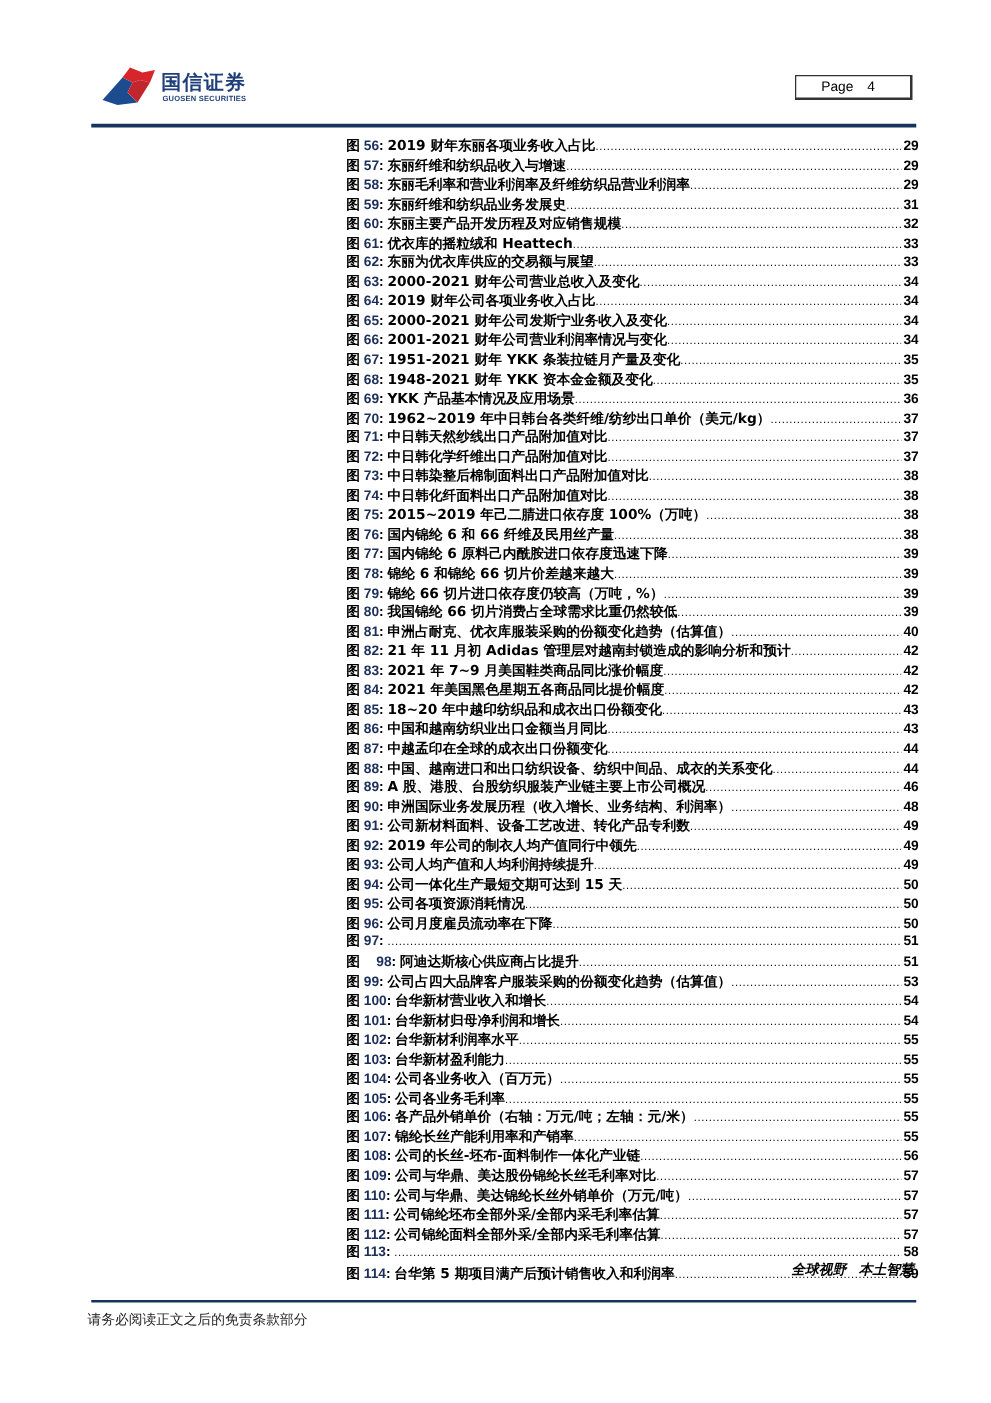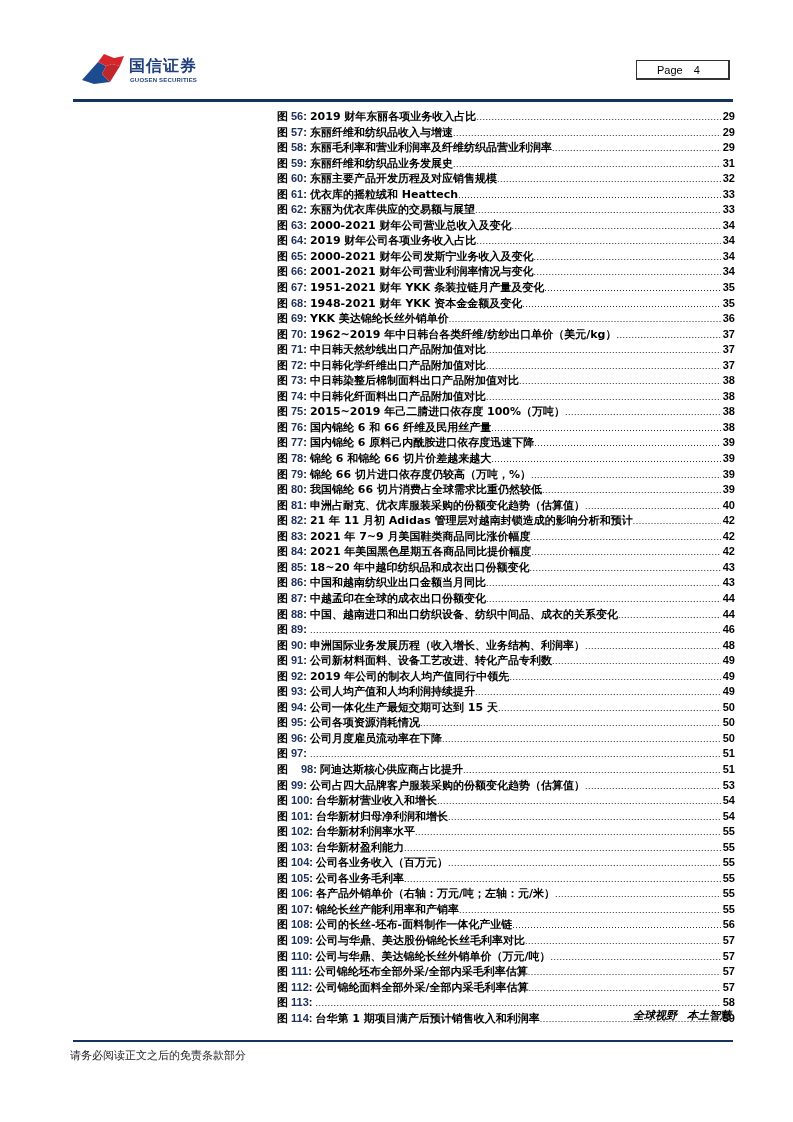--- a/index.html
+++ b/index.html
@@ -155,21 +155,21 @@
       <span class="toc-num" style="margin-left:3px;">68</span>
       <span class="toc-colon">:</span>
       <span class="toc-title">1948-2021 财年 YKK 资本金金额及变化</span>
       <span class="toc-dots"></span>
       <span class="toc-page">35</span>
     </div>
     <div class="toc-row">
       <span class="toc-prefix">图</span>
       <span class="toc-num" style="margin-left:3px;">69</span>
       <span class="toc-colon">:</span>
-      <span class="toc-title">YKK 美达锦纶长丝外销单价</span>
+      <span class="toc-title">YKK 产品基本情况及应用场景</span>
       <span class="toc-dots"></span>
       <span class="toc-page">36</span>
     </div>
     <div class="toc-row">
       <span class="toc-prefix">图</span>
       <span class="toc-num" style="margin-left:3px;">70</span>
       <span class="toc-colon">:</span>
       <span class="toc-title">1962~2019 年中日韩台各类纤维/纺纱出口单价（美元/kg）</span>
       <span class="toc-dots"></span>
       <span class="toc-page">37</span>
@@ -315,20 +315,21 @@
       <span class="toc-num" style="margin-left:3px;">88</span>
       <span class="toc-colon">:</span>
       <span class="toc-title">中国、越南进口和出口纺织设备、纺织中间品、成衣的关系变化</span>
       <span class="toc-dots"></span>
       <span class="toc-page">44</span>
     </div>
     <div class="toc-row">
       <span class="toc-prefix">图</span>
       <span class="toc-num" style="margin-left:3px;">89</span>
       <span class="toc-colon">:</span>
+      <span class="toc-title">A 股、港股、台股纺织服装产业链主要上市公司概况</span>
       <span class="toc-dots"></span>
       <span class="toc-page">46</span>
     </div>
     <div class="toc-row">
       <span class="toc-prefix">图</span>
       <span class="toc-num" style="margin-left:3px;">90</span>
       <span class="toc-colon">:</span>
       <span class="toc-title">申洲国际业务发展历程（收入增长、业务结构、利润率）</span>
       <span class="toc-dots"></span>
       <span class="toc-page">48</span>
@@ -512,21 +513,21 @@
       <span class="toc-prefix">图</span>
       <span class="toc-num" style="margin-left:3px;">113</span>
       <span class="toc-colon">:</span>
       <span class="toc-dots"></span>
       <span class="toc-page">58</span>
     </div>
     <div class="toc-row">
       <span class="toc-prefix">图</span>
       <span class="toc-num" style="margin-left:3px;">114</span>
       <span class="toc-colon">:</span>
-      <span class="toc-title">台华第 1 期项目满产后预计销售收入和利润率</span>
+      <span class="toc-title">台华第 5 期项目满产后预计销售收入和利润率</span>
       <span class="toc-dots"></span>
       <span class="toc-page">59</span>
     </div>
   </div>
 
 <div class="rule-bottom"></div>
 <div class="footer-left">请务必阅读正文之后的免责条款部分</div>
 <div class="footer-right">
   <span>全球视野</span><span>本土智慧</span>
 </div>

